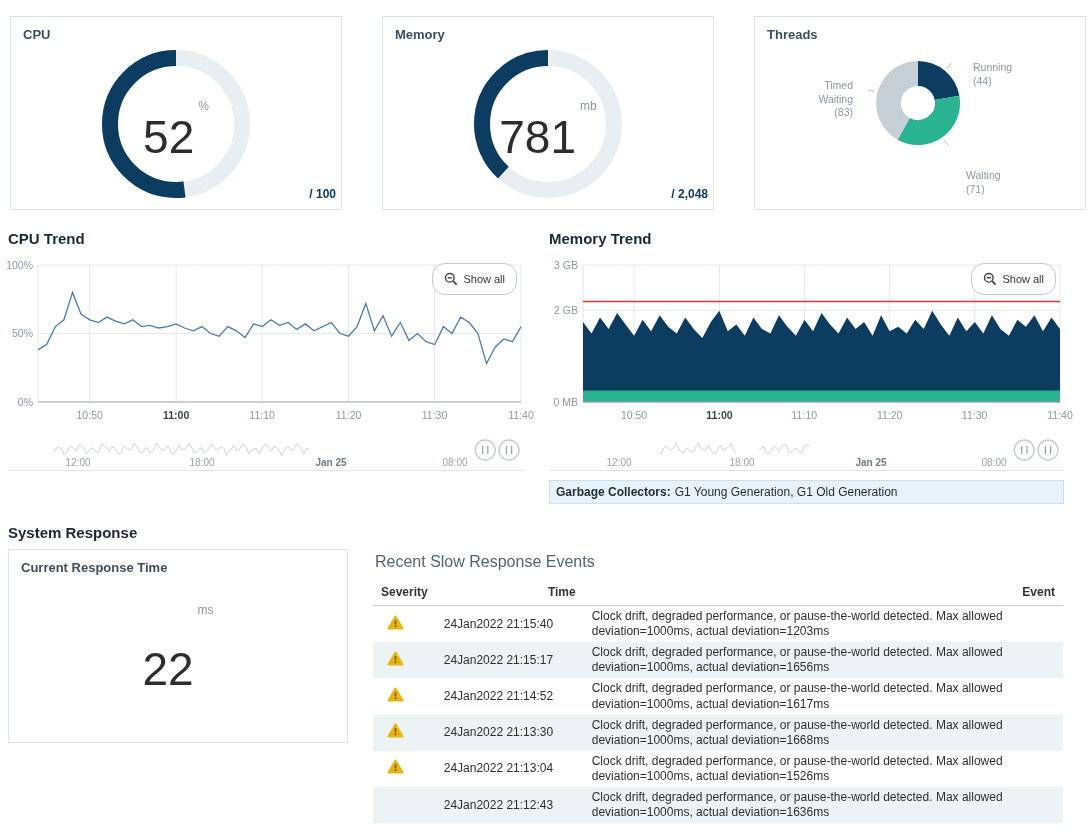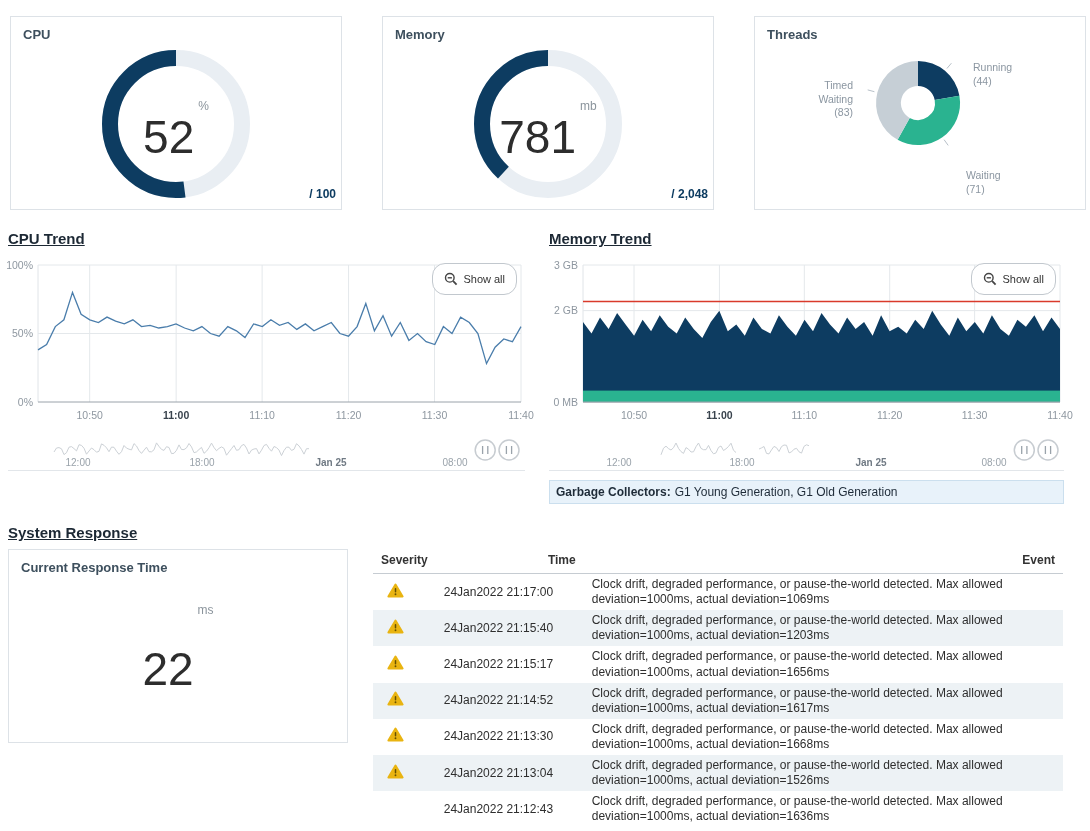--- a/index.html
+++ b/index.html
@@ -23,21 +23,21 @@
   .threads-legend{position:absolute;font-size:10.5px;color:#8b96a1;line-height:1.3;}
   .l-running{left:218px;top:44px;text-align:left;}
   .l-waiting{left:211px;top:152px;text-align:left;}
   .l-timed{left:40px;top:62px;width:58px;text-align:right;}
 
   
   .trends-row{display:flex;gap:24px;padding:20px 0 0 8px;}
   .trend-col{position:relative;}
   .col-cpu{width:517px;}
   .col-mem{width:515px;}
-  .section-title{font-size:15px;font-weight:700;color:#1c2834;margin:0 0 8px 0;text-decoration:underline;}
+  .section-title{font-size:15px;font-weight:700;color:#1c2834;margin:0 0 8px 0;}
   .chart-box{position:relative;}
   .show-all{position:absolute;top:8px;right:8px;display:flex;align-items:center;gap:5px;background:#fff;border:1px solid #c2c8ce;border-radius:13px;padding:8px 11px;font-size:11px;color:#333;cursor:pointer;font-family:inherit;}
   .scrubber{display:block;margin-top:2px;}
   .gc-bar{margin-top:8px;background:#e8f2fa;border:1px solid #cbdfee;font-size:12px;padding:4px 6px;color:#1e2b38;box-sizing:border-box;width:515px;}
   .gc-bar b{font-weight:700;}
   .gc-bar span{margin-left:4px;}
 
   
   .sr-title{margin:20px 0 8px 8px;}
   .bottom-row{display:flex;gap:25px;padding:0 0 0 8px;}
@@ -243,49 +243,41 @@
   <div class="bottom-row">
     <div class="card response-card">
       <div class="card-title">Current Response Time</div>
       <div class="resp-center">
         <span class="big-val">22</span>
         <span class="unit">ms</span>
       </div>
     </div>
 
     <div class="events-panel">
+      <div class="events-title">Recent Slow Response Events</div>
       <table>
         <colgroup>
             <col style="width:62px">
             <col style="width:148px">
             <col>
           </colgroup>
         <thead>
           <tr>
             <th>Severity</th>
             <th>Time</th>
             <th>Event</th>
           </tr>
         </thead>
         <tbody>
             <tr>
               <td class="sev"><svg width="17" height="15" viewBox="0 0 17 15">
                   <path d="M8.5 1.6 L15.6 13.4 L1.4 13.4 Z" fill="#e9b411" stroke="#e9b411" stroke-width="2" stroke-linejoin="round"></path>
                   <rect x="7.75" y="5.1" width="1.5" height="4.3" rx="0.75" fill="#665000"></rect>
                   <circle cx="8.5" cy="11.3" r="0.95" fill="#665000"></circle>
                 </svg></td>
-              <td class="time">24Jan2022 21:17:00</td>
-              <td class="evt">Clock drift, degraded performance, or pause-the-world detected. Max allowed deviation=1000ms, actual deviation=1069ms</td>
-            </tr>
-            <tr>
-              <td class="sev"><svg width="17" height="15" viewBox="0 0 17 15">
-                  <path d="M8.5 1.6 L15.6 13.4 L1.4 13.4 Z" fill="#e9b411" stroke="#e9b411" stroke-width="2" stroke-linejoin="round"></path>
-                  <rect x="7.75" y="5.1" width="1.5" height="4.3" rx="0.75" fill="#665000"></rect>
-                  <circle cx="8.5" cy="11.3" r="0.95" fill="#665000"></circle>
-                </svg></td>
               <td class="time">24Jan2022 21:15:40</td>
               <td class="evt">Clock drift, degraded performance, or pause-the-world detected. Max allowed deviation=1000ms, actual deviation=1203ms</td>
             </tr>
             <tr>
               <td class="sev"><svg width="17" height="15" viewBox="0 0 17 15">
                   <path d="M8.5 1.6 L15.6 13.4 L1.4 13.4 Z" fill="#e9b411" stroke="#e9b411" stroke-width="2" stroke-linejoin="round"></path>
                   <rect x="7.75" y="5.1" width="1.5" height="4.3" rx="0.75" fill="#665000"></rect>
                   <circle cx="8.5" cy="11.3" r="0.95" fill="#665000"></circle>
                 </svg></td>
               <td class="time">24Jan2022 21:15:17</td>

